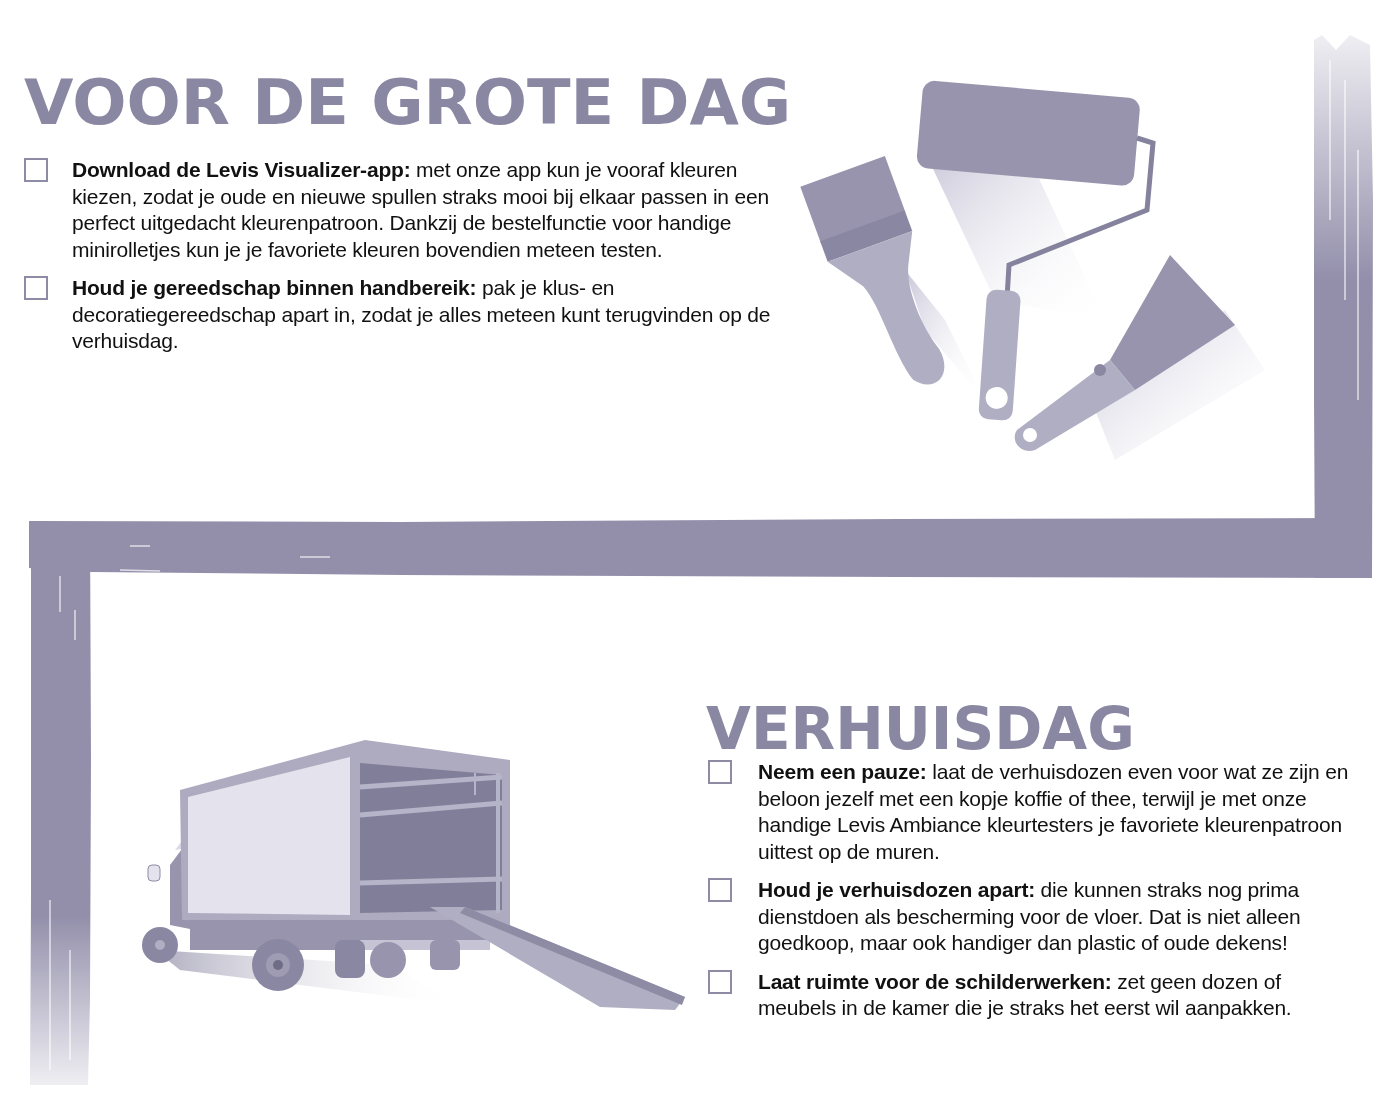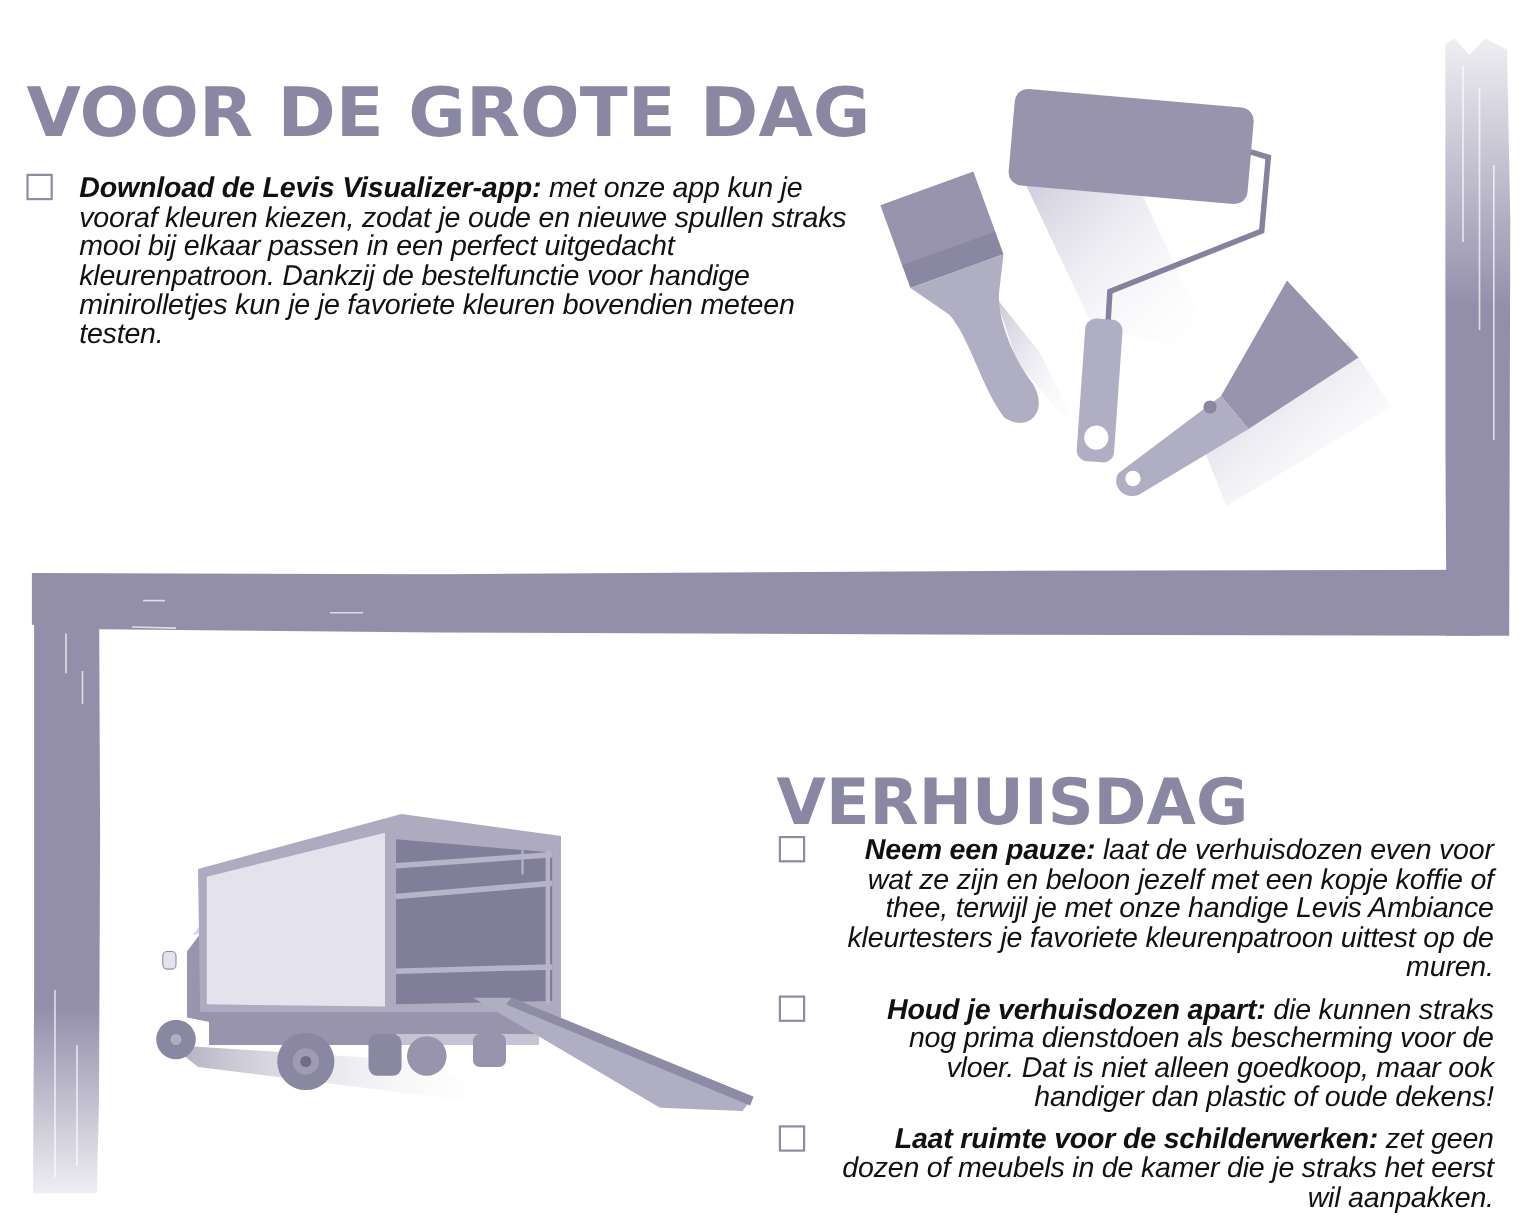--- a/index.html
+++ b/index.html
@@ -4,27 +4,27 @@
   <style>
     html, body { margin: 0; padding: 0; background: #ffffff; }
     body { width: 1400px; height: 1120px; position: relative; overflow: hidden;
            font-family: "Liberation Sans", sans-serif; color: #111111; }
     .heading { position: absolute; margin: 0; font-family: "DejaVu Sans", sans-serif;
                font-weight: bold; color: #8a87a3; letter-spacing: 0px; line-height: 1; }
     #h-top { left: 24px; top: 72px; font-size: 62px; transform: scaleX(1.03); transform-origin: left; }
     #h-bottom { left: 706px; top: 700px; font-size: 58px; }
     .checklist { position: absolute; list-style: none; margin: 0; padding: 0; }
     #list-top { left: 24px; top: 157px; width: 750px; }
-    #list-bottom { left: 708px; top: 759px; width: 650px; text-align: right; }
+    #list-bottom { left: 708px; top: 759px; width: 650px; }
     .item { display: flex; align-items: flex-start; margin-bottom: 12px; }
     .checkbox { flex: 0 0 auto; width: 24px; height: 24px; border: 2.5px solid #8e8ba5;
                 box-sizing: border-box; margin-top: 1px; cursor: pointer; background: #fff; }
     #list-top .checkbox { margin-right: 24px; }
     #list-bottom .checkbox { margin-right: 26px; }
-    .text { font-size: 26px; line-height: 26.5px; letter-spacing: -0.2px; font-style: italic; }
+    .text { font-size: 21px; line-height: 26.5px; letter-spacing: -0.2px; }
     .text b { font-weight: bold; }
     .brush { position: absolute; }
     svg { display: block; }
   </style>
 </head>
 <body>
 
 <svg class="brush" width="1400" height="1120" style="left:0;top:0;">
   <defs>
     <linearGradient id="fadeDown" x1="0" y1="0" x2="0" y2="1">
@@ -58,20 +58,24 @@
     <line x1="70" y1="950" x2="70" y2="1060"></line>
   </g>
 </svg>
 
 <h1 id="h-top" class="heading">VOOR DE GROTE DAG</h1>
 
 <ul id="list-top" class="checklist">
   <li class="item">
     <span class="checkbox"></span>
     <span class="text"><b>Download de Levis Visualizer-app:</b><span> met onze app kun je vooraf kleuren kiezen, zodat je oude en nieuwe spullen straks mooi bij elkaar passen in een perfect uitgedacht kleurenpatroon. Dankzij de bestelfunctie voor handige minirolletjes kun je je favoriete kleuren bovendien meteen testen.</span></span>
+  </li>
+  <li class="item">
+    <span class="checkbox"></span>
+    <span class="text"><b>Houd je gereedschap binnen handbereik:</b><span> pak je klus- en decoratiegereedschap apart in, zodat je alles meteen kunt terugvinden op de verhuisdag.</span></span>
   </li>
 </ul>
 
 <svg class="brush" width="480" height="400" viewBox="0 0 480 400" style="left:795px;top:70px;">
   <defs>
     <linearGradient id="shadowG" x1="0" y1="0" x2="1" y2="1">
       <stop offset="0" stop-color="#c9c6d8"></stop>
       <stop offset="1" stop-color="#ffffff" stop-opacity="0"></stop>
     </linearGradient>
   </defs>

